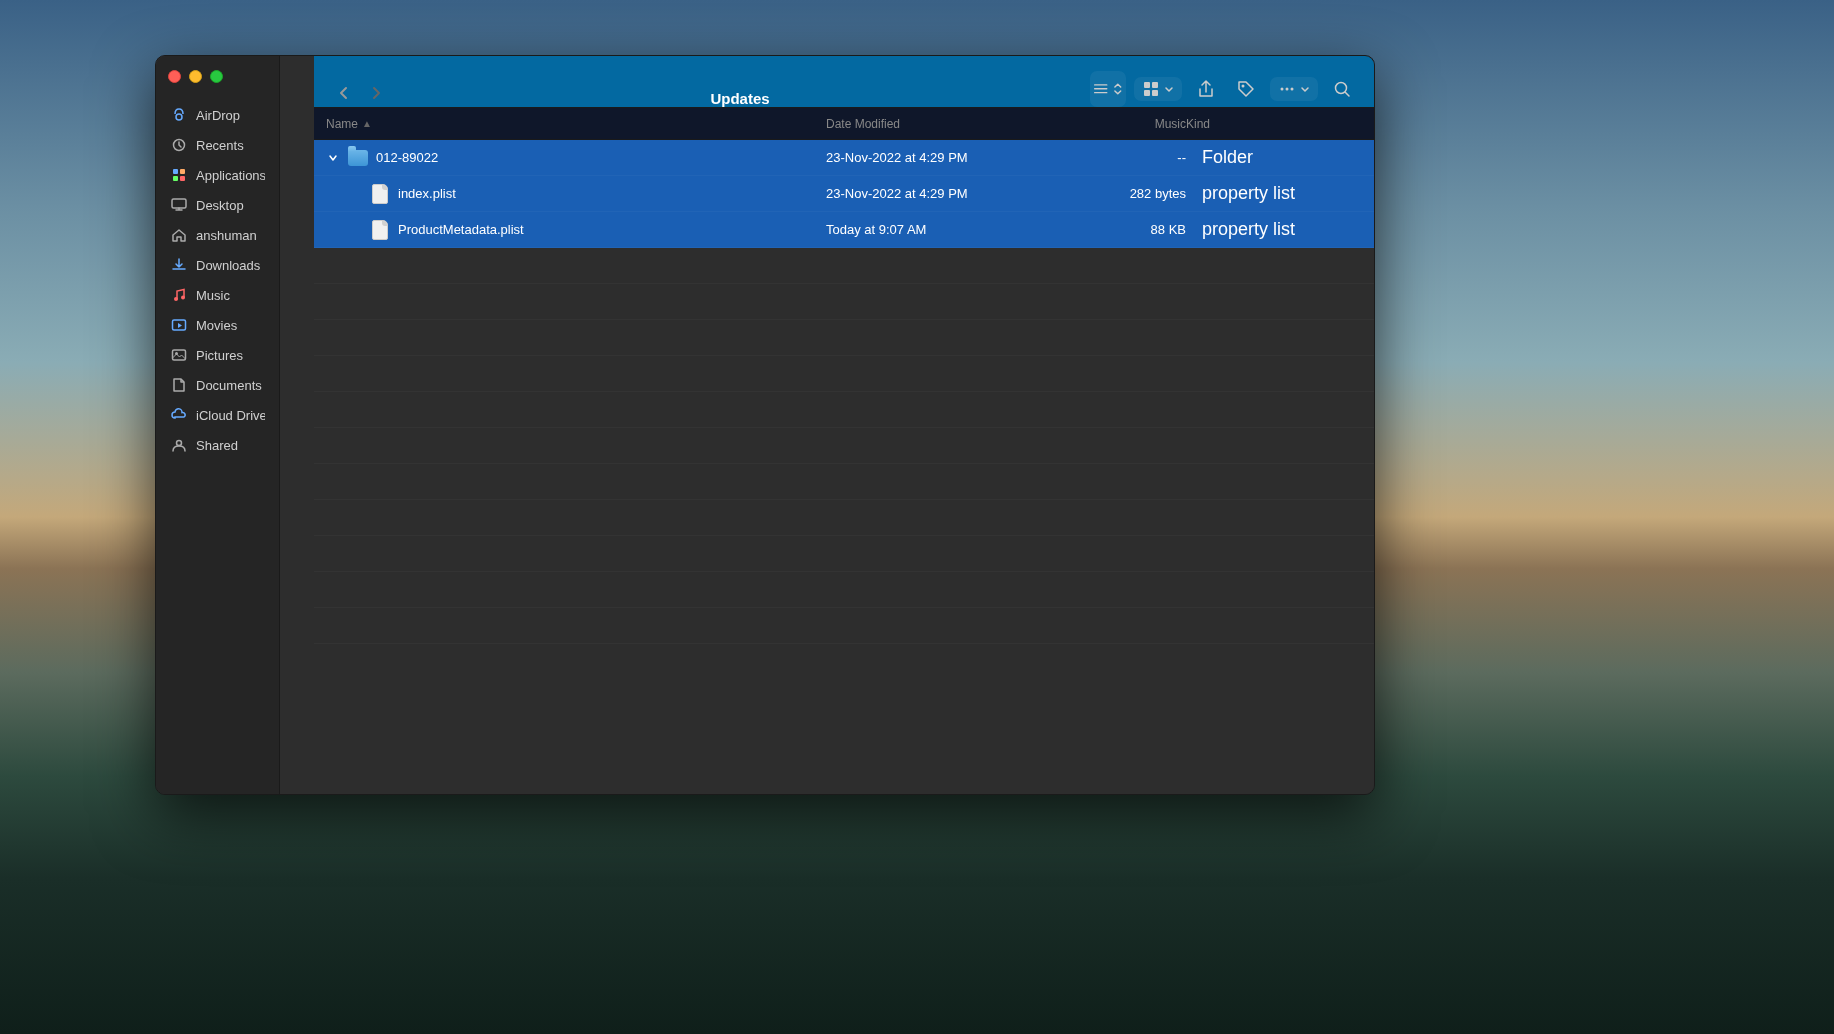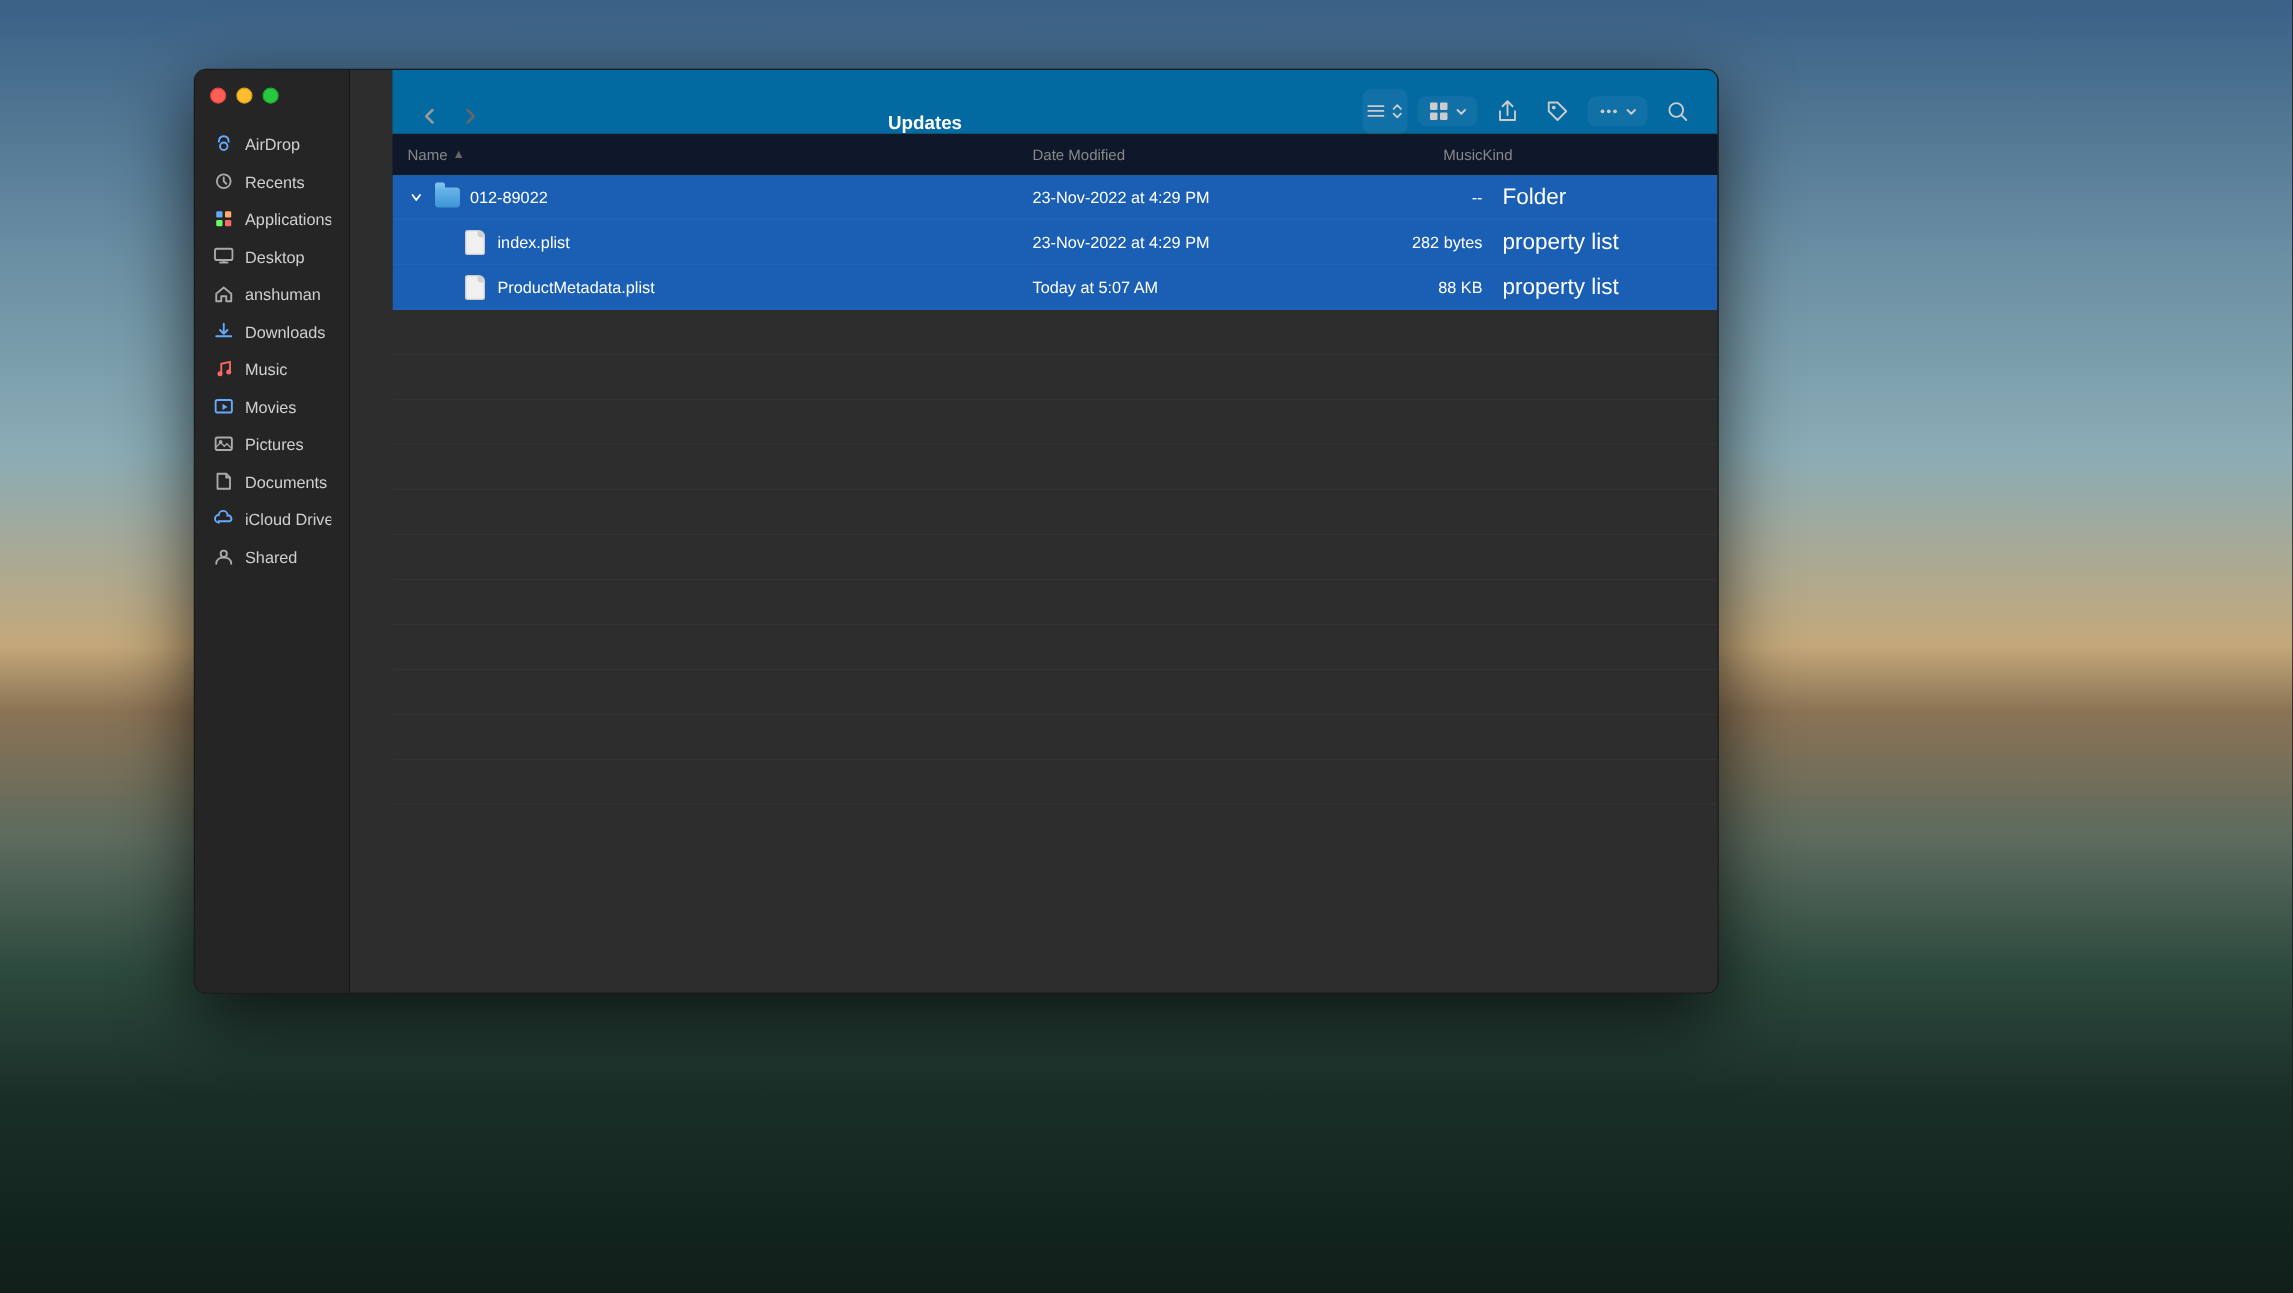--- a/index.html
+++ b/index.html
@@ -637,21 +637,21 @@
       </div>
 
       <div class="file-row selected">
         <div class="file-row-name" style="padding-left: 22px;">
           <span class="expand-btn empty"></span>
           <span class="file-icon">
             <div class="plist-icon-shape"></div>
           </span>
           <span class="file-name">ProductMetadata.plist</span>
         </div>
-        <div class="col-date file-date">Today at 5:07 AM</div>
+        <div class="col-date file-date">Today at 9:07 AM</div>
         <div class="col-size file-size">88 KB</div>
         <div class="col-kind file-kind">property list</div>
       </div>
 
       <div class="empty-row"></div>
       <div class="empty-row"></div>
       <div class="empty-row"></div>
       <div class="empty-row"></div>
       <div class="empty-row"></div>
       <div class="empty-row"></div>

